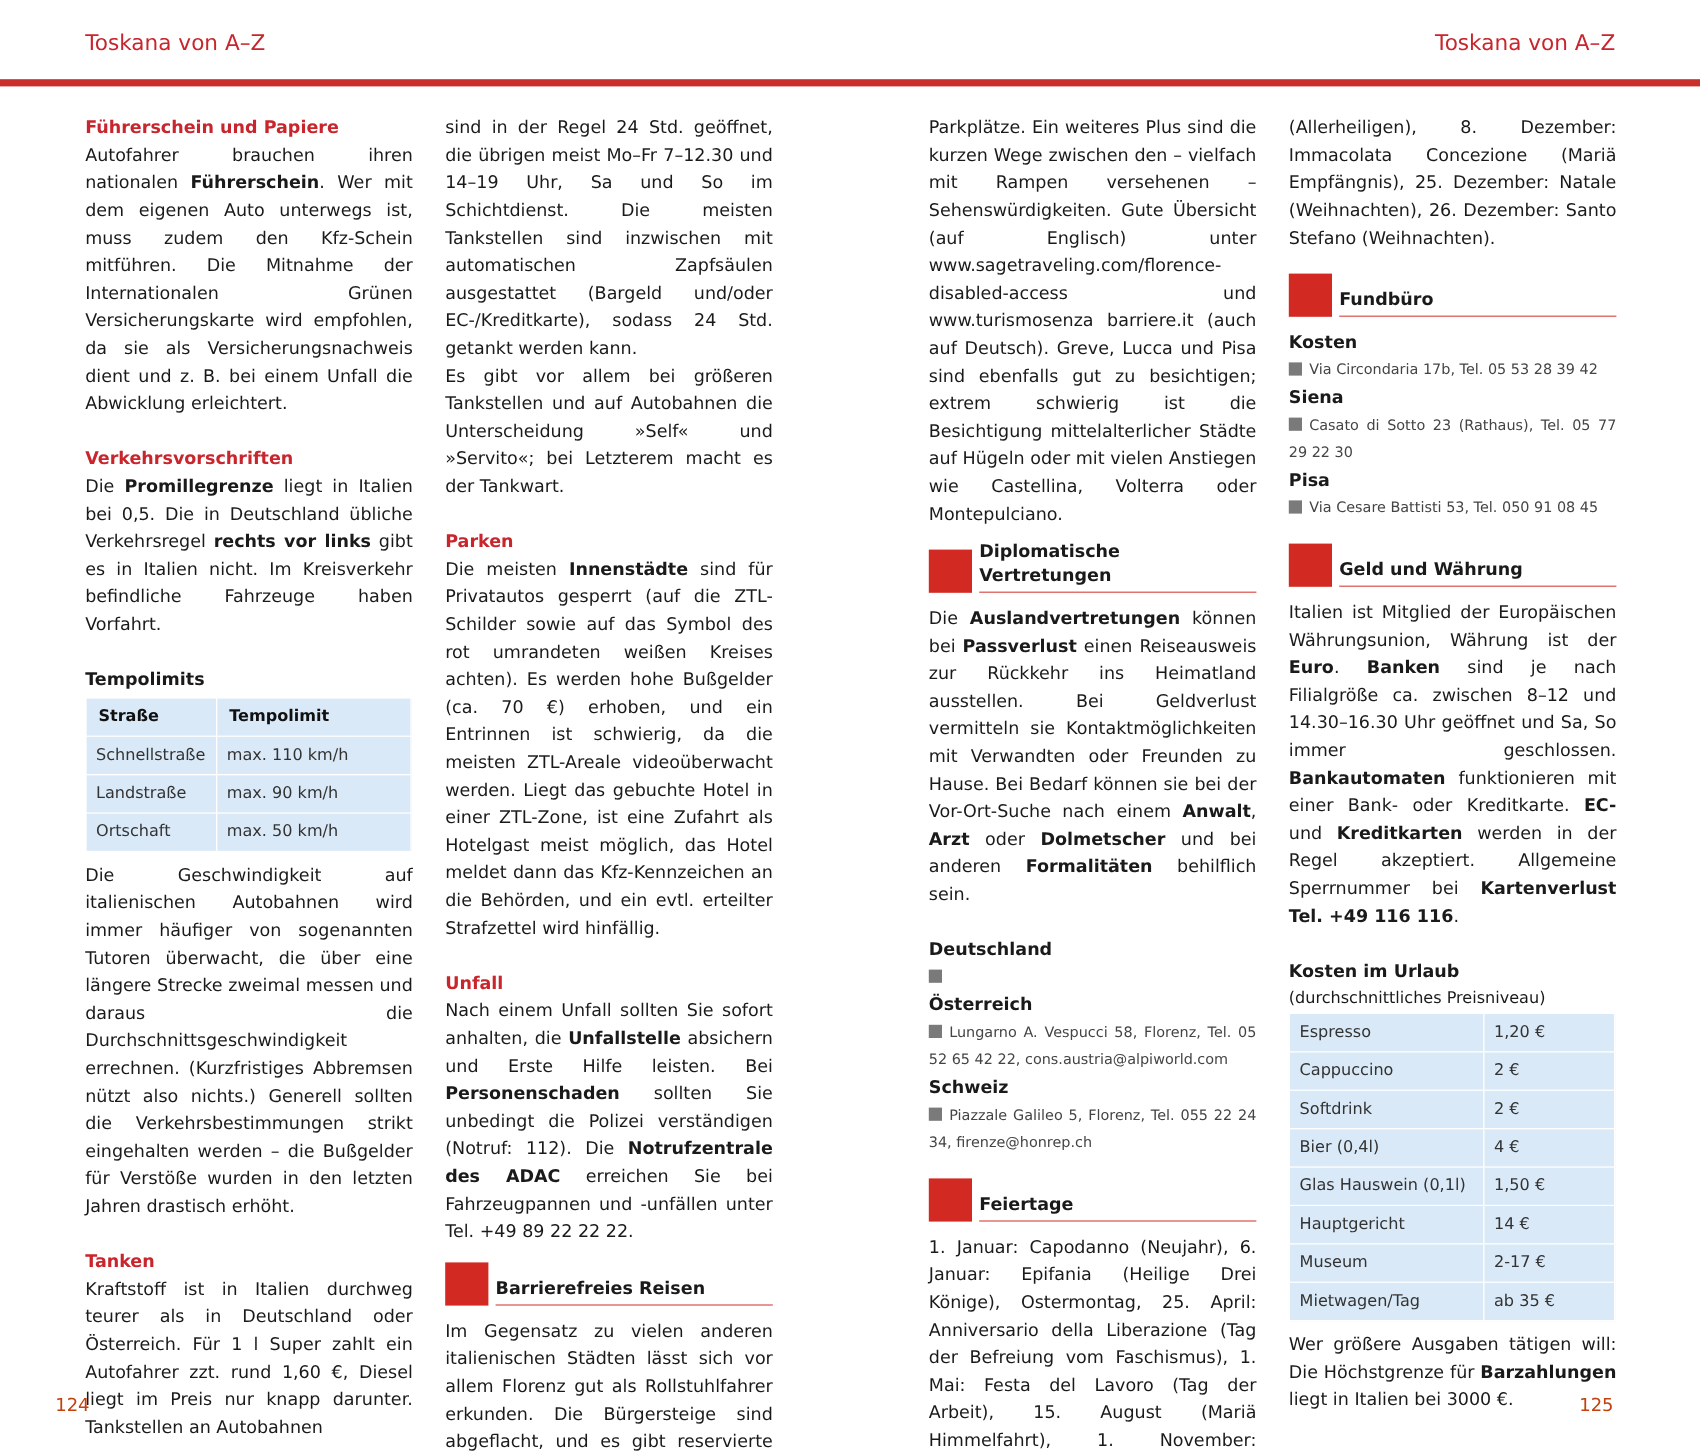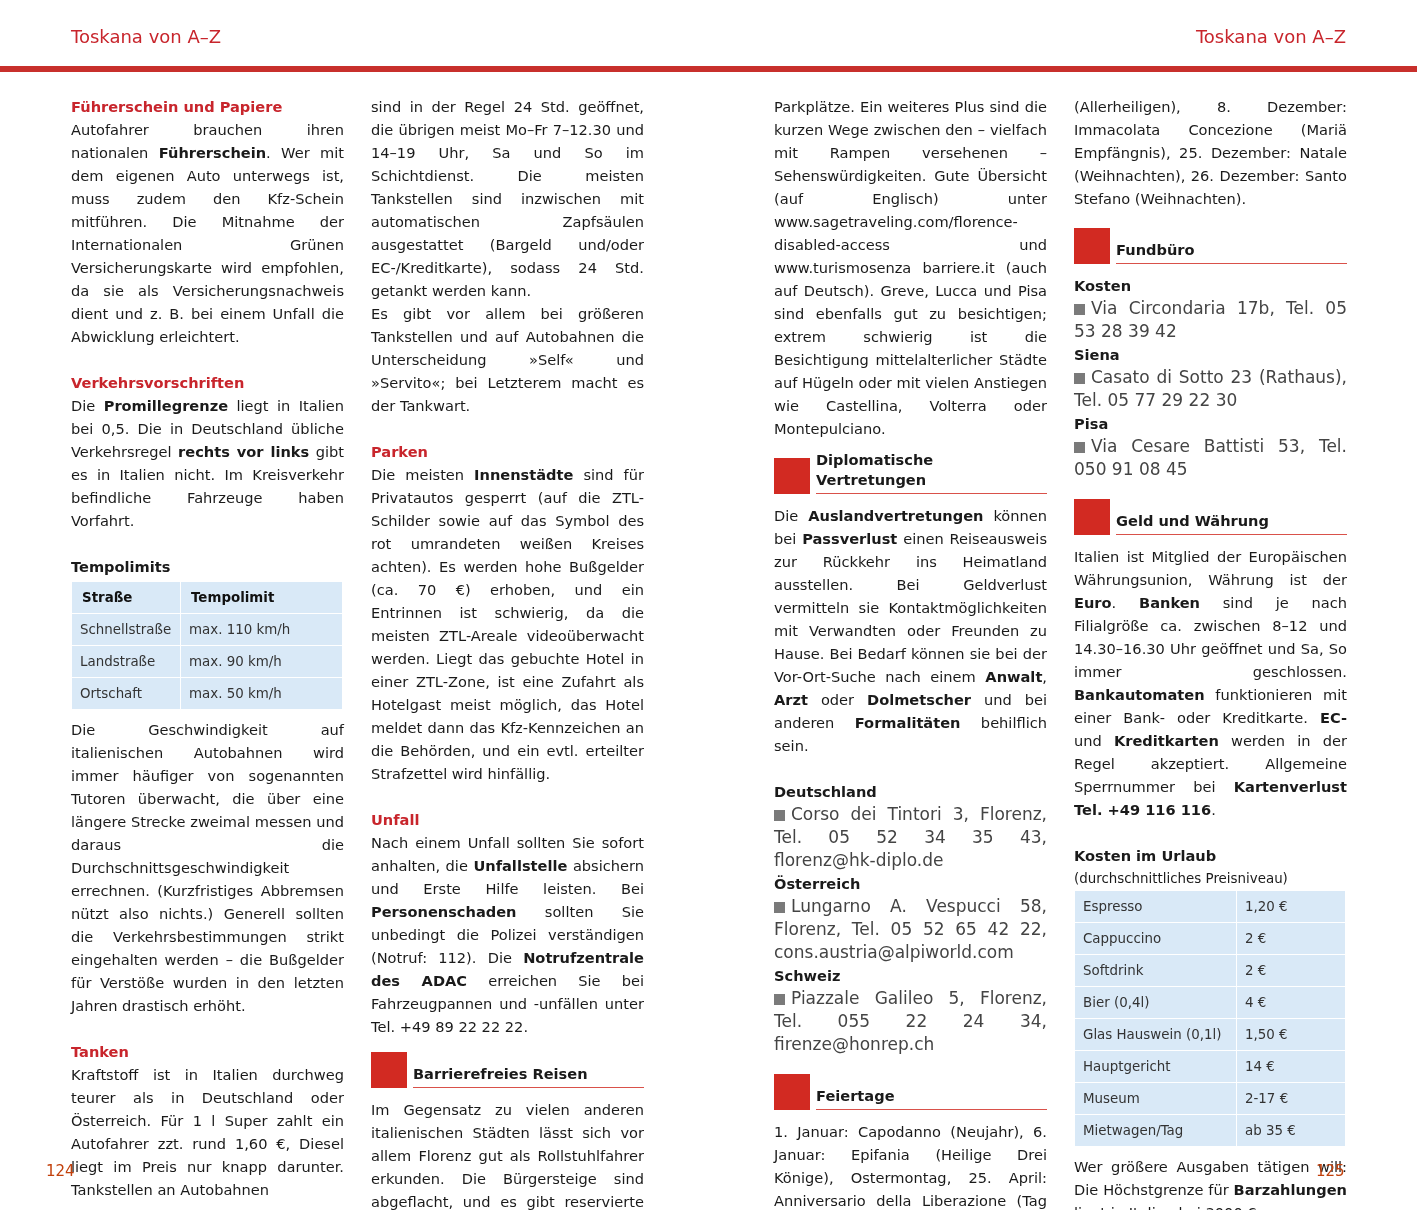--- a/index.html
+++ b/index.html
@@ -14,21 +14,21 @@
   .col p { margin:0; }
   .h-red { color:#c8252c; font-weight:bold; margin:0; }
   .h-black { font-weight:bold; margin:0; }
   .gap { height:23px; }
   .box-head { display:flex; align-items:flex-end; margin:0 0 10px 0; height:36px; }
   .box-head .sq { width:36px; height:36px; background:#d22a22; flex:0 0 36px; }
   .box-head .t { flex:1; margin-left:6px; font-weight:bold; border-bottom:1.5px solid #d9514a; padding-bottom:3px; line-height:20px; }
   .tbl { width:272px; border-collapse:collapse; font-size:13.4px; line-height:23px; margin:0; }
   .tbl td, .tbl th { background:#d9e9f7; text-align:left; vertical-align:top; padding:4px 8px; border:1px solid #fff; font-weight:normal; color:#333; }
   .tbl th { font-weight:bold; color:#111;padding-left:10px; }
-  .addr { font-size:17px; color:#444; margin:0; }
+  .addr { font-size:12px; color:#444; margin:0; }
   .bul { display:inline-block; width:11px; height:11px; background:#7a7a7a; margin-right:6px; vertical-align:-1px; }
   .small { font-size:13.4px; margin:0; }
   .folio { position:absolute; top:1162px; font-size:15px; color:#c2410c; }
   .f-left { left:46px; } .f-right { left:1316px; }
   b { font-weight:bold; }
 </style>
 </head>
 <body>
 
 <div class="running-head rh-left">Toskana von A–Z</div>
@@ -89,21 +89,21 @@
 <div class="col c3">
   <p>Parkplätze. Ein weiteres Plus sind die kurzen Wege zwischen den – vielfach mit Rampen versehenen – Sehenswürdigkeiten. Gute Übersicht (auf Englisch) unter www.sagetraveling.com/florence-disabled-access und www.turismosenza barriere.it (auch auf Deutsch). Greve, Lucca und Pisa sind ebenfalls gut zu besichtigen; extrem schwierig ist die Besichtigung mittelalterlicher Städte auf Hügeln oder mit vielen Anstiegen wie Castellina, Volterra oder Montepulciano.</p>
   <div style="height:18px"></div>
   <div class="box-head">
     <span class="sq"></span>
     <span class="t">Diplomatische Vertretungen</span>
   </div>
   <p><span>Die </span><b>Auslandvertretungen</b><span> können bei </span><b>Passverlust</b><span> einen Reiseausweis zur Rückkehr ins Heimatland ausstellen. Bei Geldverlust vermitteln sie Kontaktmöglichkeiten mit Verwandten oder Freunden zu Hause. Bei Bedarf können sie bei der Vor-Ort-Suche nach einem </span><b>Anwalt</b><span>, </span><b>Arzt</b><span> oder </span><b>Dolmetscher</b><span> und bei anderen </span><b>Formalitäten</b><span> behilflich sein.</span></p>
   <div class="gap"></div>
   <p class="h-black">Deutschland</p>
-  <p class="addr"><span class="bul"></span><span>Corso dei Tintori 3, Florenz, Tel. 05 52 34 35 43, florenz@hk-diplo.de</span></p>
+  <p class="addr"><span class="bul"></span></p>
   <p class="h-black">Österreich</p>
   <p class="addr"><span class="bul"></span><span>Lungarno A. Vespucci 58, Florenz, Tel. 05 52 65 42 22, cons.austria@alpiworld.com</span></p>
   <p class="h-black">Schweiz</p>
   <p class="addr"><span class="bul"></span><span>Piazzale Galileo 5, Florenz, Tel. 055 22 24 34, firenze@honrep.ch</span></p>
   <div style="height:18px"></div>
   <div class="box-head">
     <span class="sq"></span>
     <span class="t">Feiertage</span>
   </div>
   <p>1. Januar: Capodanno (Neujahr), 6. Januar: Epifania (Heilige Drei Könige), Ostermontag, 25. April: Anniversario della Liberazione (Tag der Befreiung vom Faschismus), 1. Mai: Festa del Lavoro (Tag der Arbeit), 15. August (Mariä Himmelfahrt), 1. November: Ognissanti</p>

